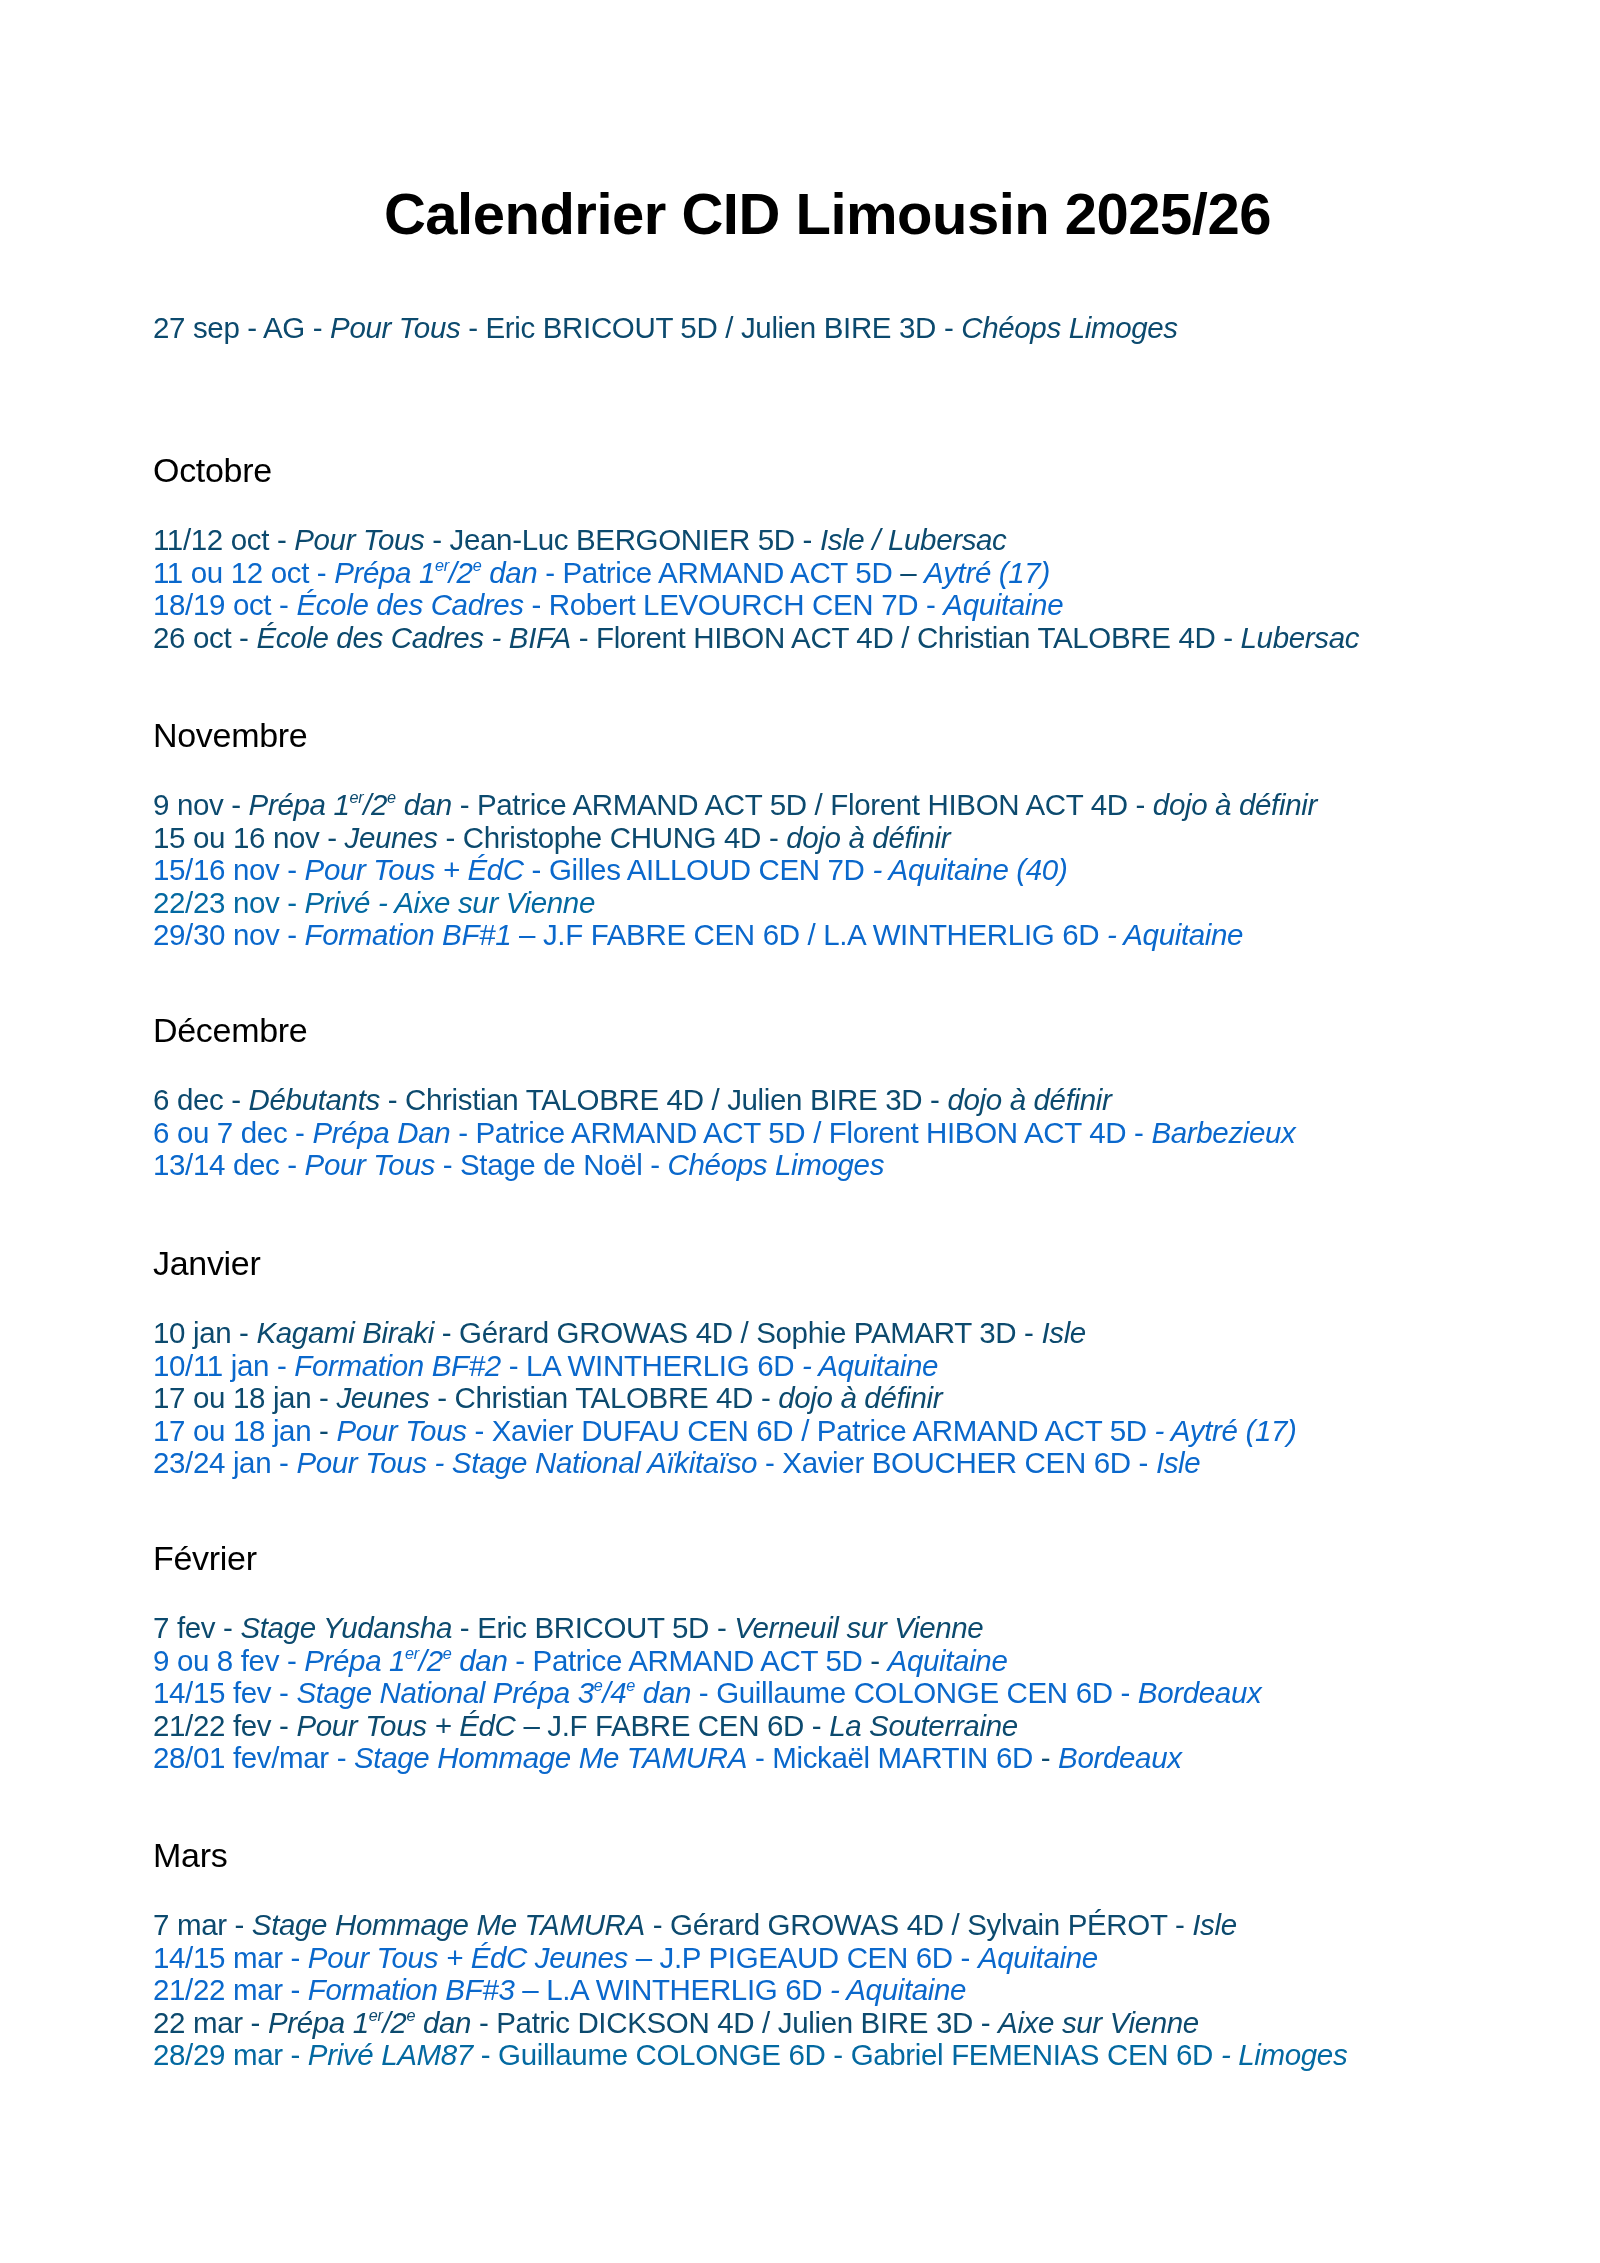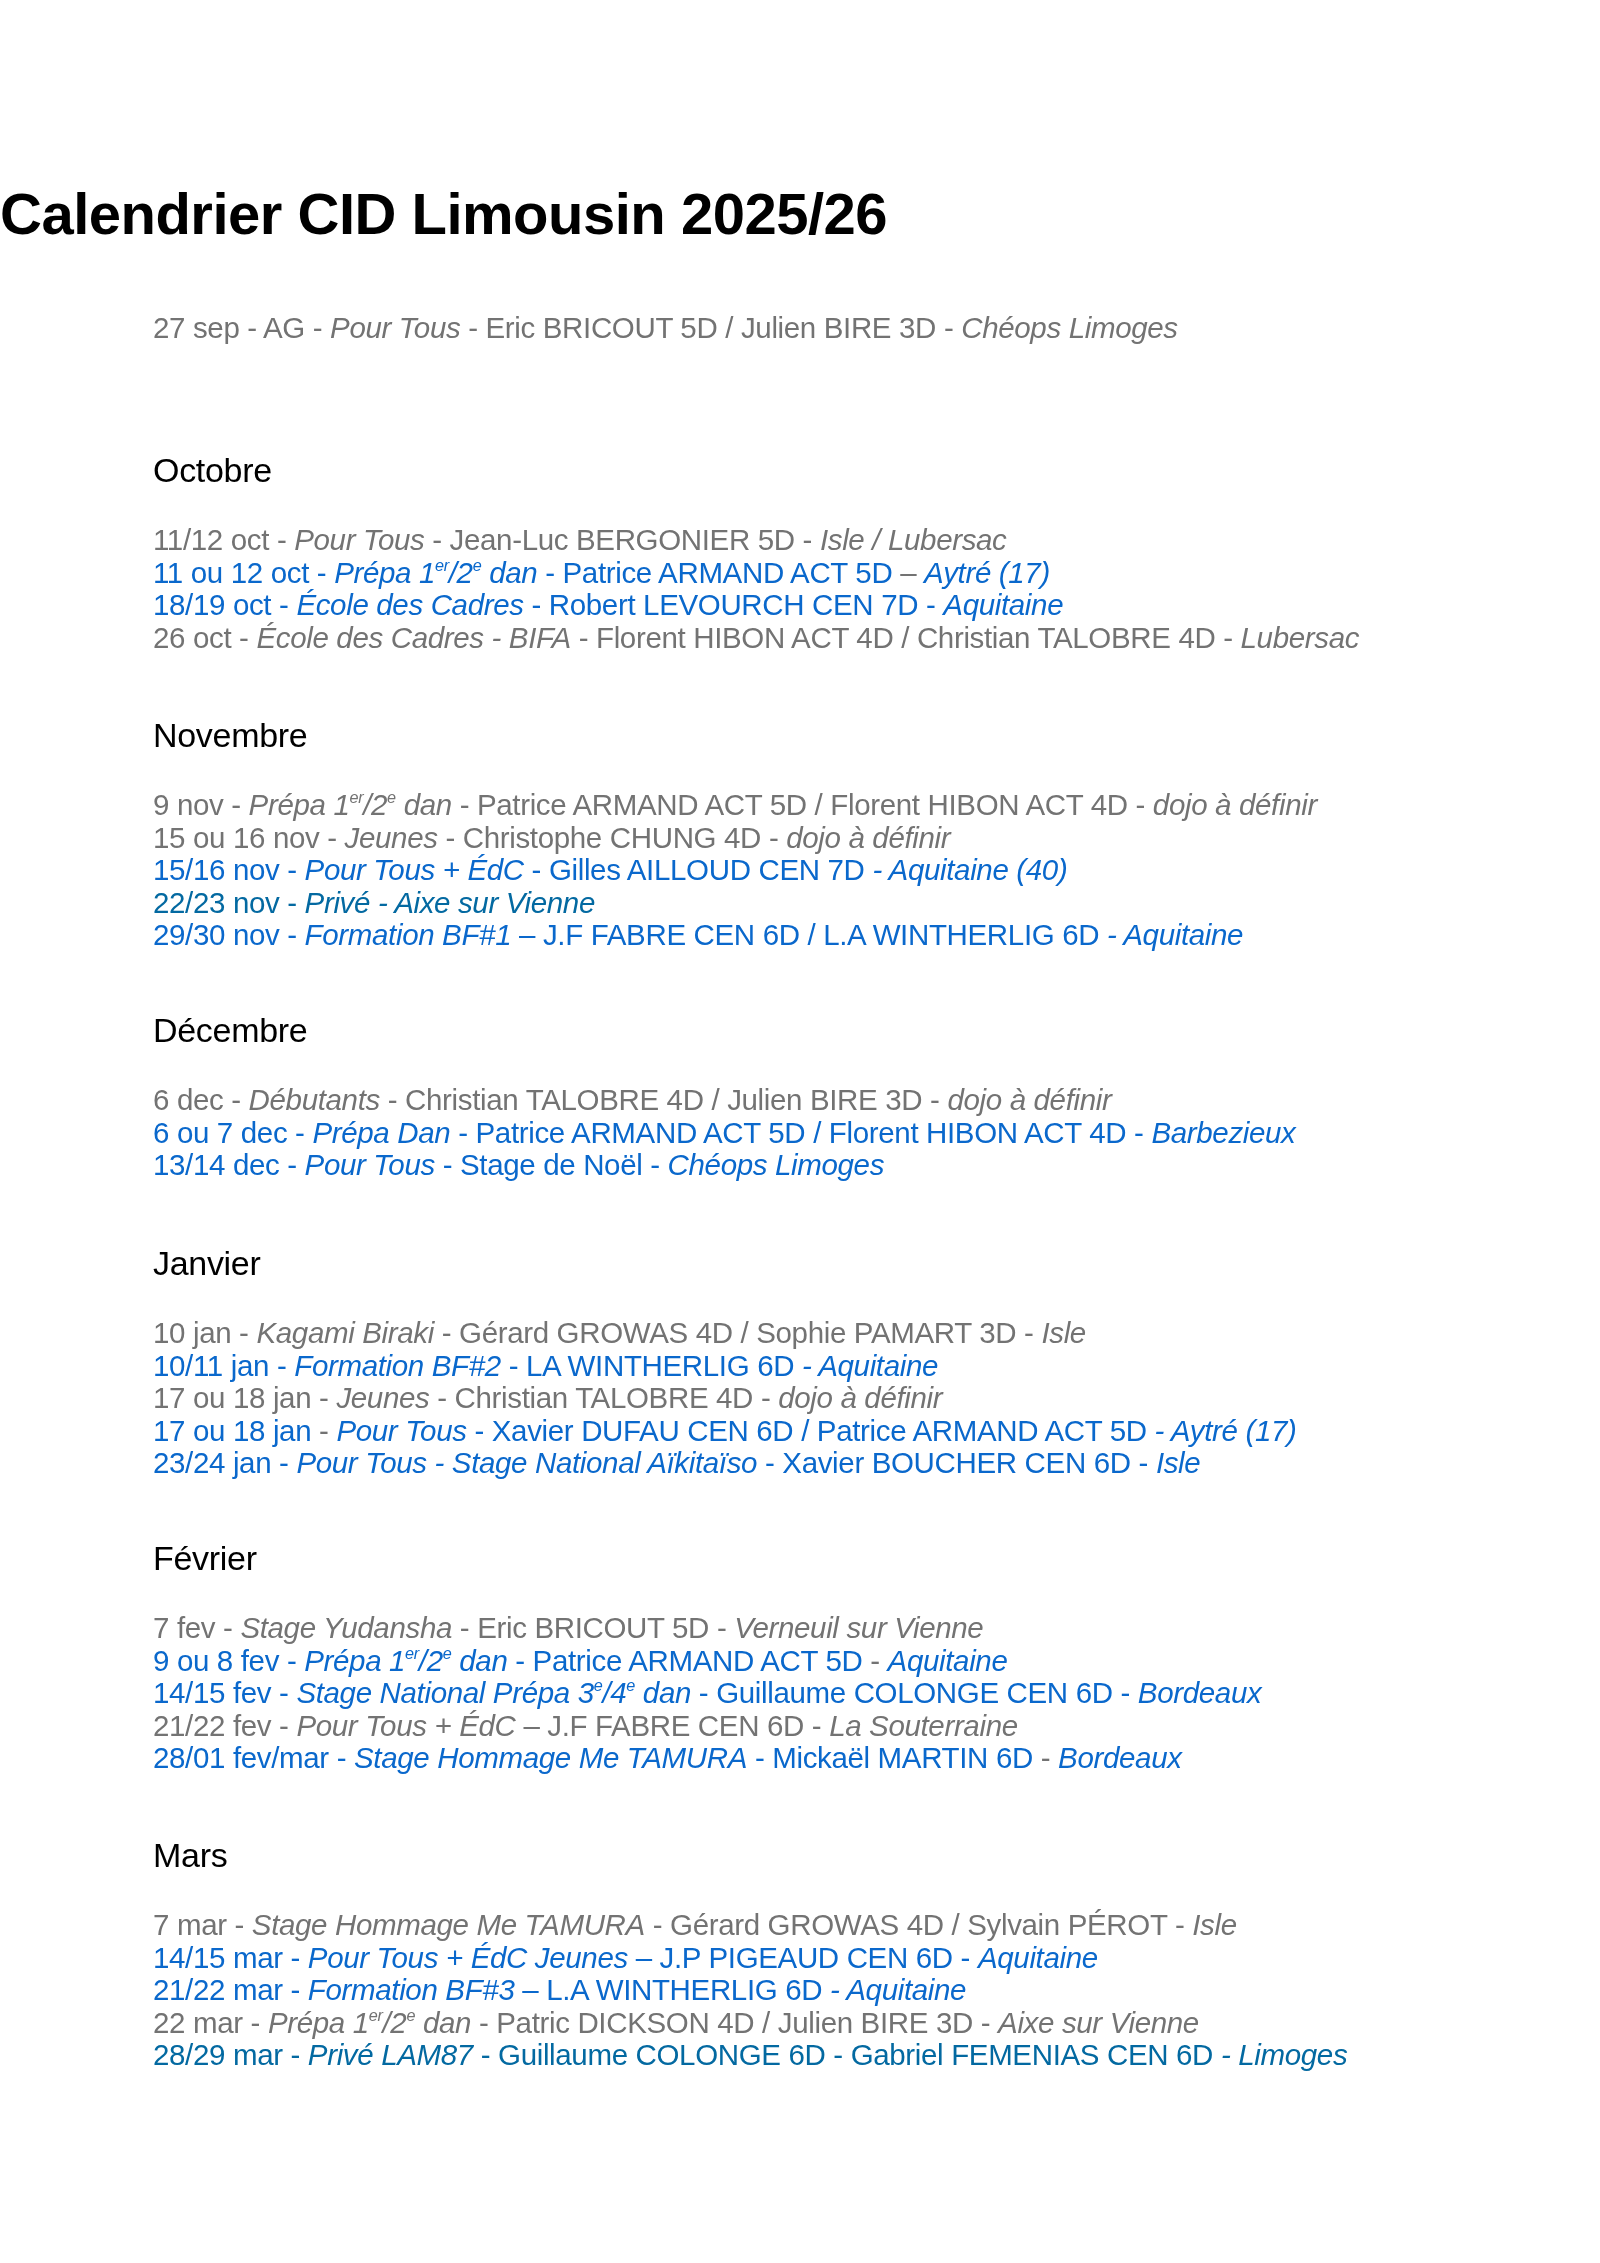--- a/index.html
+++ b/index.html
@@ -1,24 +1,24 @@
 <!DOCTYPE html>
 <html><head>
 <meta charset="utf-8">
 <style>
   html, body { margin: 0; padding: 0; background: #ffffff; }
   body { width: 1600px; height: 2263px; position: relative; overflow: hidden;
          font-family: "Liberation Sans", sans-serif; color: #000; }
-  .title { position: absolute; left: 0; width: 1271px; top: 140px; text-align: left;
+  .title { position: absolute; left: 0; width: 1271px; top: 140px; text-align: right;
            font-weight: bold; font-size: 58px; line-height: 70px; letter-spacing: -0.5px; }
   .section { position: absolute; left: 153px; width: 1400px; }
   .month { font-size: 34px; line-height: 40px; margin: 0; font-weight: normal; letter-spacing: -0.3px; }
   .entries { margin-top: 34px; }
   .entry { font-size: 29.5px; line-height: 32.6px; white-space: nowrap; letter-spacing: -0.35px; }
-  .c-black { color: #737373; }
+  .c-black { color: #0c4a6e; }
   .c-blue { color: #0a68cc; }
   .c-green { color: #0369a1; }
   .it { font-style: italic; }
   sup { font-size: 55%; vertical-align: 0.75em; line-height: 0; }
 </style>
 </head>
 <body>
 
 <h1 class="title">Calendrier CID Limousin 2025/26</h1>
 

